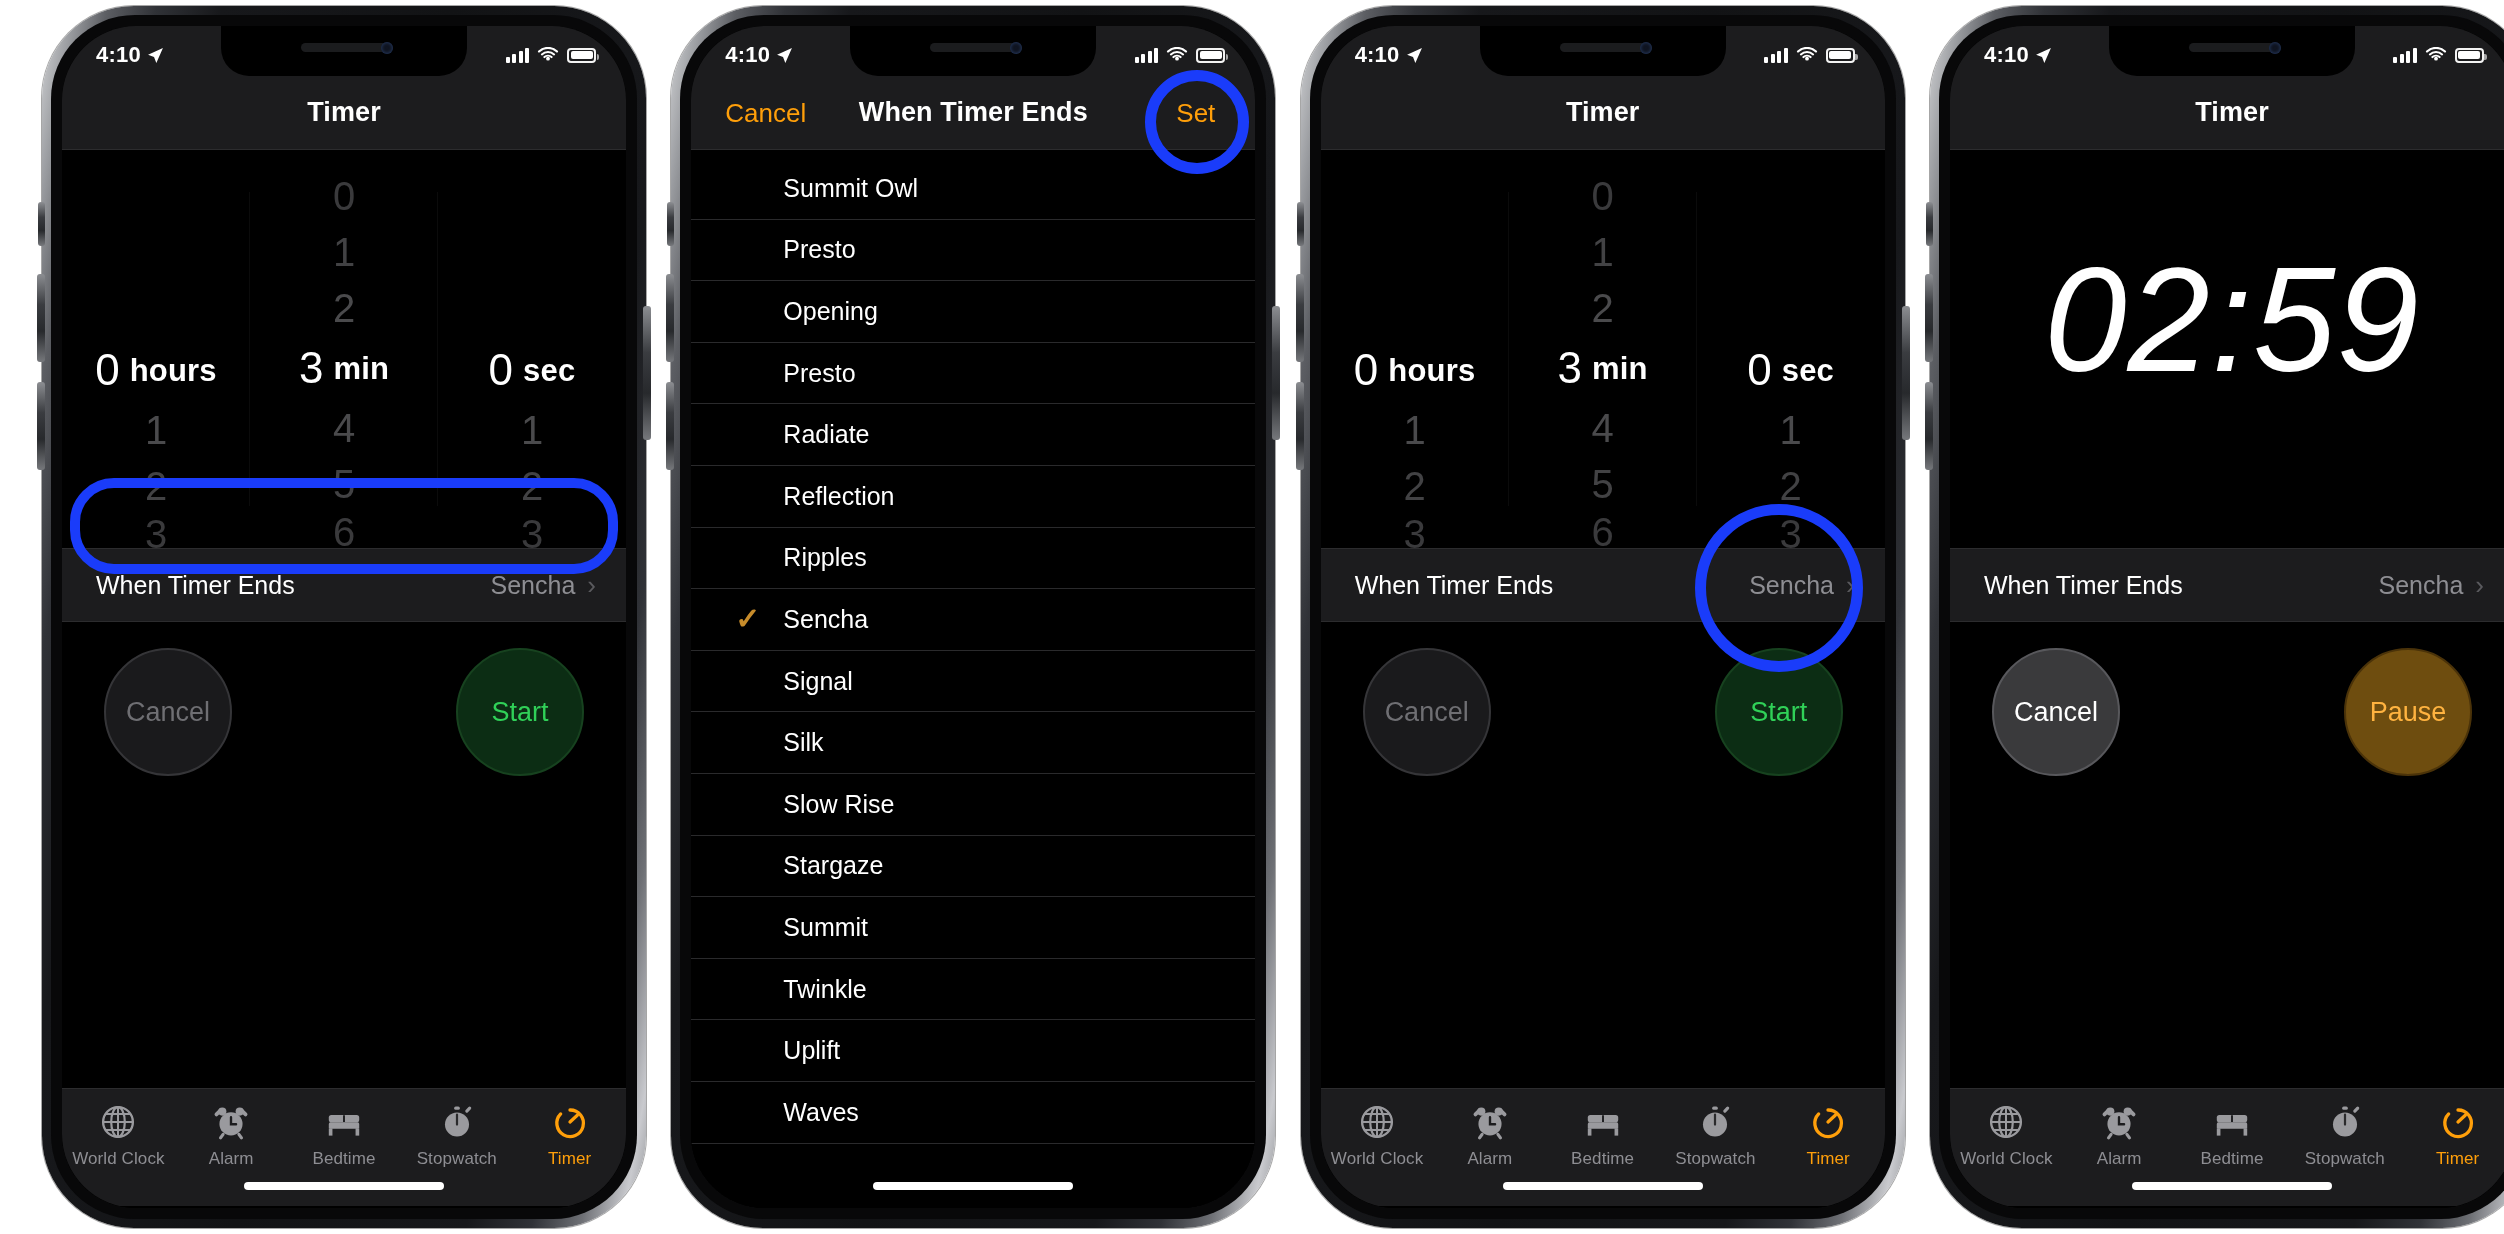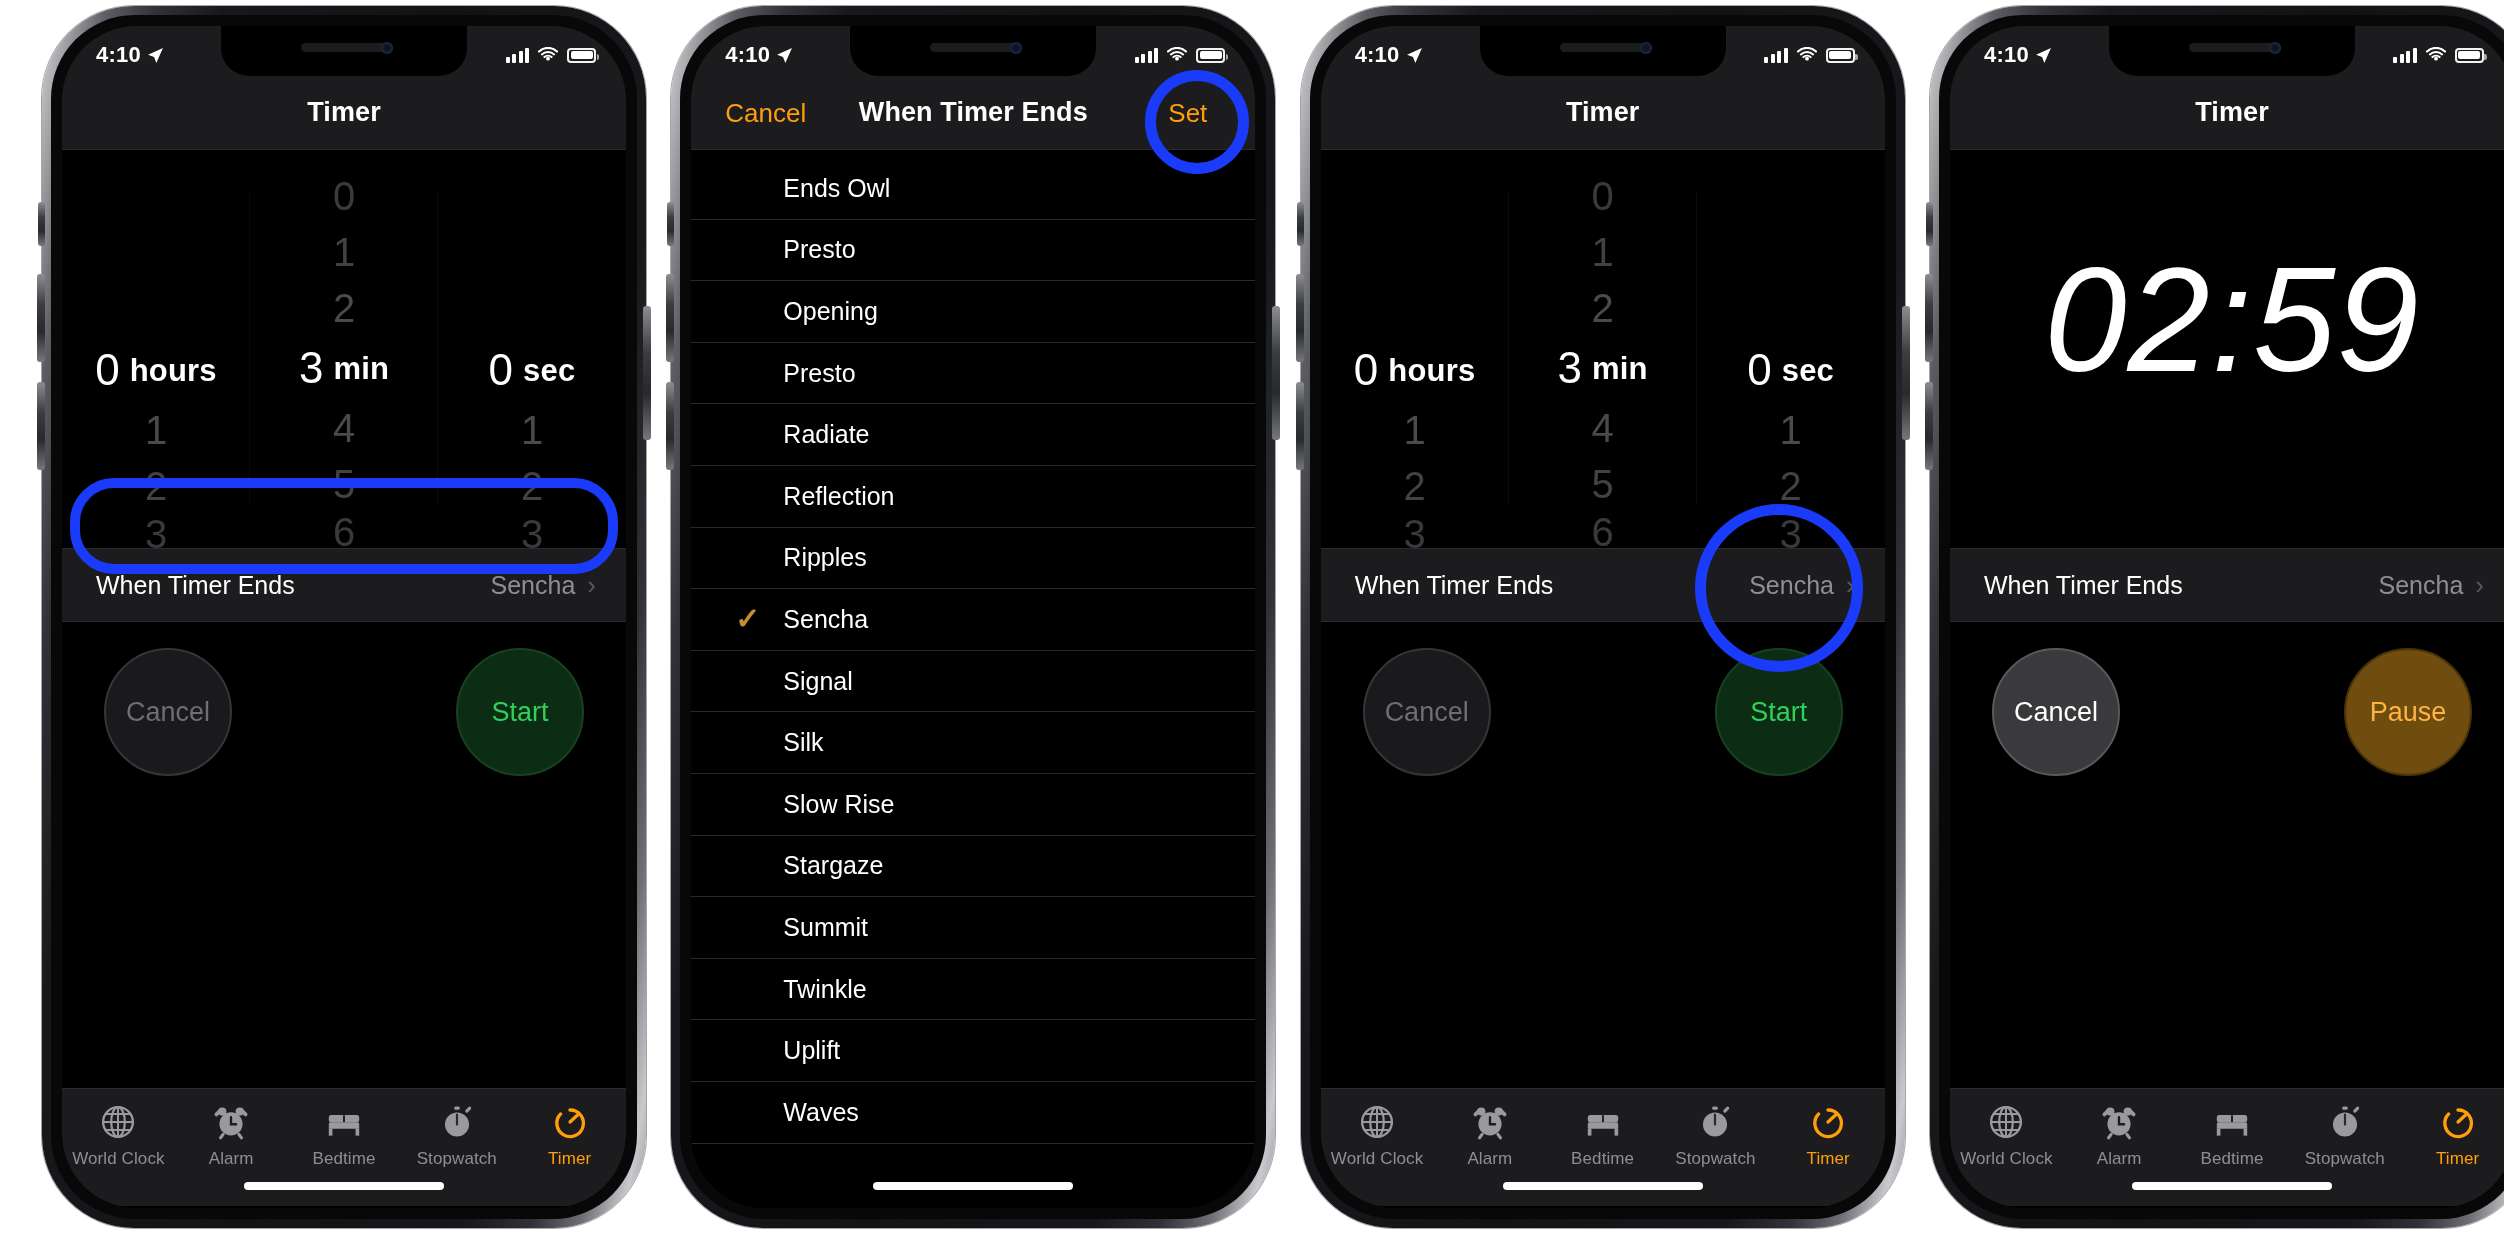--- a/index.html
+++ b/index.html
@@ -160,21 +160,21 @@
     color: #fff; font-size: 27px; font-weight: 600;
     letter-spacing: .1px;
   }
   .nav-left, .nav-right {
     position: absolute;
     top: 50%; transform: translateY(-50%);
     font-size: 26px;
     color: #ff9f0a;
   }
   .nav-left { left: 34px; }
-  .nav-right { right: 48px; }
+  .nav-right { right: 40px; }
 
   
   .body { position: relative; flex: 1 1 auto; background: #000; }
   .picker {
     position: relative;
     height: 380px;
     display: flex;
     padding-top: 18px;
   }
   .wheel {
@@ -565,21 +565,21 @@
 
         <div class="navbar">
           <span class="nav-left">Cancel</span>
           <span class="nav-title">When Timer Ends</span>
           <span class="nav-right">Set</span>
         </div>
 
         <div class="body">
           <div class="soundlist" id="sound-list">
               <div class="s-row">
-                <span class="nm">Ends Owl</span>
+                <span class="nm">Summit Owl</span>
               </div>
               <div class="s-row">
                 <span class="nm">Presto</span>
               </div>
               <div class="s-row">
                 <span class="nm">Opening</span>
               </div>
               <div class="s-row">
                 <span class="nm">Presto</span>
               </div>

